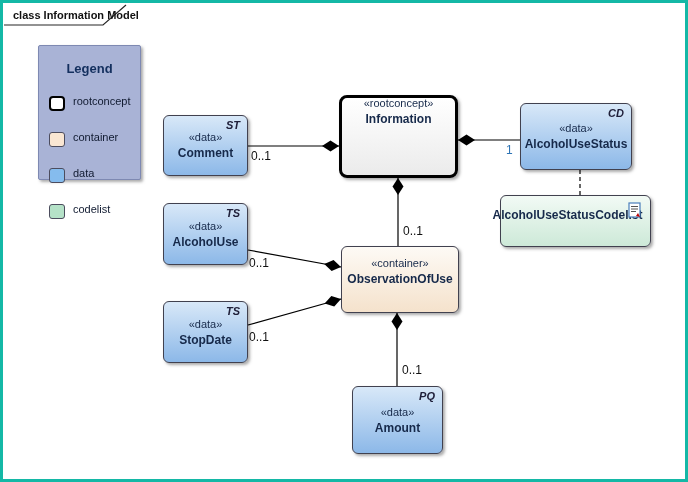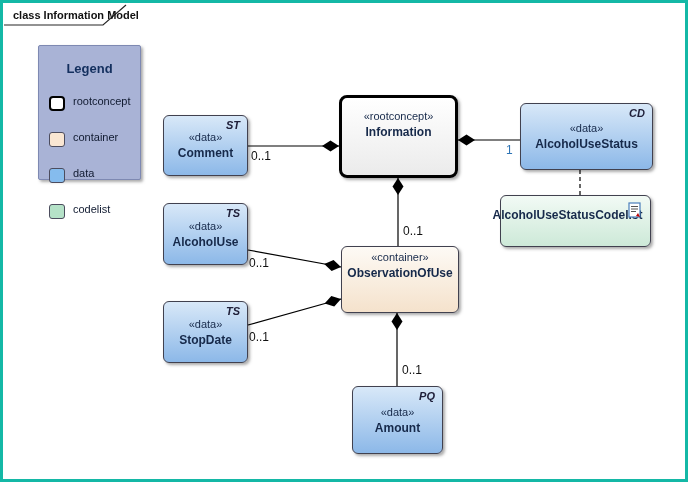--- a/index.html
+++ b/index.html
@@ -24,25 +24,25 @@
   .node .stereo { font-size:11px; color:#16294a; line-height:1; }
   .node .nname  { font-size:12px; font-weight:bold; color:#16294a; line-height:1; }
   .node .tag {
     position:absolute; top:3px; right:7px;
     font-size:11px; font-style:italic; font-weight:600; color:#20203a;
   }
   .data-node      { background:linear-gradient(180deg,#d8e8f8 0%,#8cb8e8 100%); }
   .rootconcept-node {
     background:linear-gradient(180deg,#ffffff 0%,#ebebeb 100%);
     border:3px solid #000; border-radius:8px;
-    justify-content:flex-start; padding-top:13px;
+    justify-content:flex-start; 
   }
   .container-node {
     background:linear-gradient(180deg,#fdfaf5 0%,#f5e2cc 100%);
-    justify-content:flex-start; padding-top:5px;text-align:center;
+    justify-content:flex-start; padding-top:11px;text-align:center;
   }
   .codelist-node {
     background:linear-gradient(180deg,#f2faf5 0%,#cde9d8 100%);
     justify-content:flex-start; padding-top:13px;
   }
   .codelist-icon { position:absolute; top:6px; right:8px; }
   
   .legend {
     position:absolute; left:35px; top:42px; width:103px; height:135px; z-index:2;
     background:#a9b3d6; border:1px solid #7e89b2; border-radius:2px;
@@ -118,21 +118,21 @@
     <div class="stereo">«container»</div>
     <div class="nname">ObservationOfUse</div>
   </div>
 
   <div class="node data-node" style="left:349px;top:383px;width:91px;height:68px">
     <span class="tag">PQ</span>
     <div class="stereo">«data»</div>
     <div class="nname">Amount</div>
   </div>
 
-  <div class="node data-node" style="left:517px;top:100px;width:133px;height:67px">
+  <div class="node data-node" style="left:517px;top:100px;width:112px;height:67px">
     <span class="tag">CD</span>
     <div class="stereo">«data»</div>
     <div class="nname">AlcoholUseStatus</div>
   </div>
 
   <div class="node codelist-node" style="left:497px;top:192px;width:151px;height:52px">
     <div class="nname" style="padding-right:16px">AlcoholUseStatusCodelist</div>
     <span class="codelist-icon">
       <svg width="14" height="17" viewBox="0 0 14 17">
         <rect x="1" y="1" width="11" height="14" fill="#ffffff" stroke="#4a7ebb" stroke-width="1.2"></rect>

